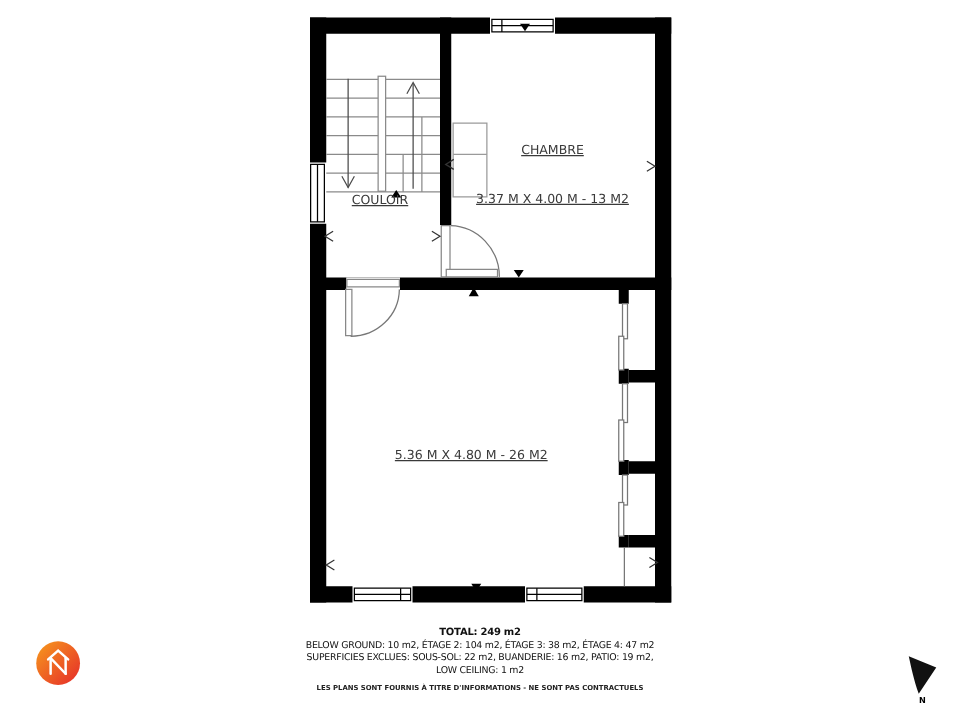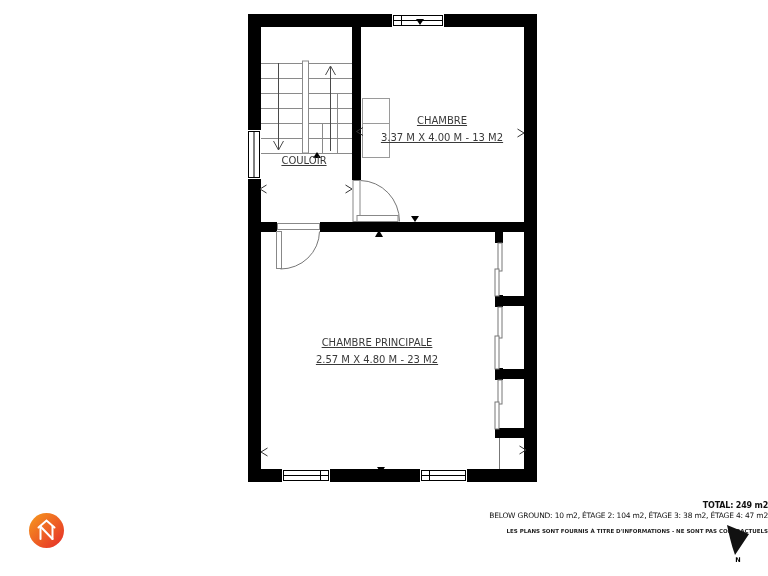--- a/index.html
+++ b/index.html
@@ -5,23 +5,23 @@
   html,body{margin:0;padding:0;background:#fff;}
   #stage{
     position:relative;width:768px;height:576px;background:#ffffff;overflow:hidden;
     font-family:"DejaVu Sans","Liberation Sans",sans-serif;
   }
   #plan-svg{position:absolute;left:0;top:0;}
   .room-label{
     position:absolute;text-align:center;color:#3a3a3a;line-height:17px;font-size:10px;text-decoration:underline;
   }
   .room-label .room-name{white-space:nowrap;}
-  .room-label .room-dims{white-space:nowrap;}
+  .room-label .room-dims{white-space:nowrap;margin-top:22px;}
   #summary{
-    position:absolute;left:0;top:501px;width:768px;text-align:right;color:#111;
+    position:absolute;left:0;top:501px;width:768px;text-align:center;color:#111;
     font-size:7.5px;line-height:10px;letter-spacing:-0.2px;
   }
   #summary .total-line{font-weight:bold;font-size:8px;}
   #summary .disclaimer{font-size:5.5px;font-weight:bold;letter-spacing:0;margin-top:5px;color:#222;}
   #logo{position:absolute;left:28px;top:512px;width:37px;height:37px;}
   #compass{position:absolute;left:718px;top:518px;width:40px;height:52px;}
   #compass .compass-n{
     position:absolute;left:0;top:38px;width:40px;text-align:center;
     font-size:6.5px;color:#000;font-weight:bold;
   }
@@ -146,27 +146,28 @@
   <div class="room-label" style="left:352px;top:112px;width:180px;">
     <div class="room-name">CHAMBRE</div>
     <div class="room-dims">3.37 M X 4.00 M - 13 M2</div>
   </div>
 
   <div class="room-label" style="left:214px;top:152px;width:180px;">
     <div class="room-name">COULOIR</div>
   </div>
 
   <div class="room-label" style="left:287px;top:334px;width:180px;">
-    <div class="room-name">CHAMBRE PRINCIPALE</div>
-    <div class="room-dims">2.57 M X 4.80 M - 23 M2</div>
+    <div class="room-dims">5.36 M X 4.80 M - 26 M2</div>
   </div>
 
   <div id="summary">
     <div class="total-line">TOTAL: 249 m2</div>
     <div>BELOW GROUND: 10 m2, ÉTAGE 2: 104 m2, ÉTAGE 3: 38 m2, ÉTAGE 4: 47 m2</div>
+    <div>SUPERFICIES EXCLUES: SOUS-SOL: 22 m2, BUANDERIE: 16 m2, PATIO: 19 m2,</div>
+    <div>LOW CEILING: 1 m2</div>
     <div class="disclaimer">LES PLANS SONT FOURNIS À TITRE D'INFORMATIONS - NE SONT PAS CONTRACTUELS</div>
   </div>
 
   <div id="logo">
     <svg width="37" height="37">
       <defs>
         <linearGradient id="lg" x1="0" y1="0" x2="1" y2="1">
           <stop offset="0" stop-color="#f79b1d"></stop>
           <stop offset="1" stop-color="#e52a2a"></stop>
         </linearGradient>

